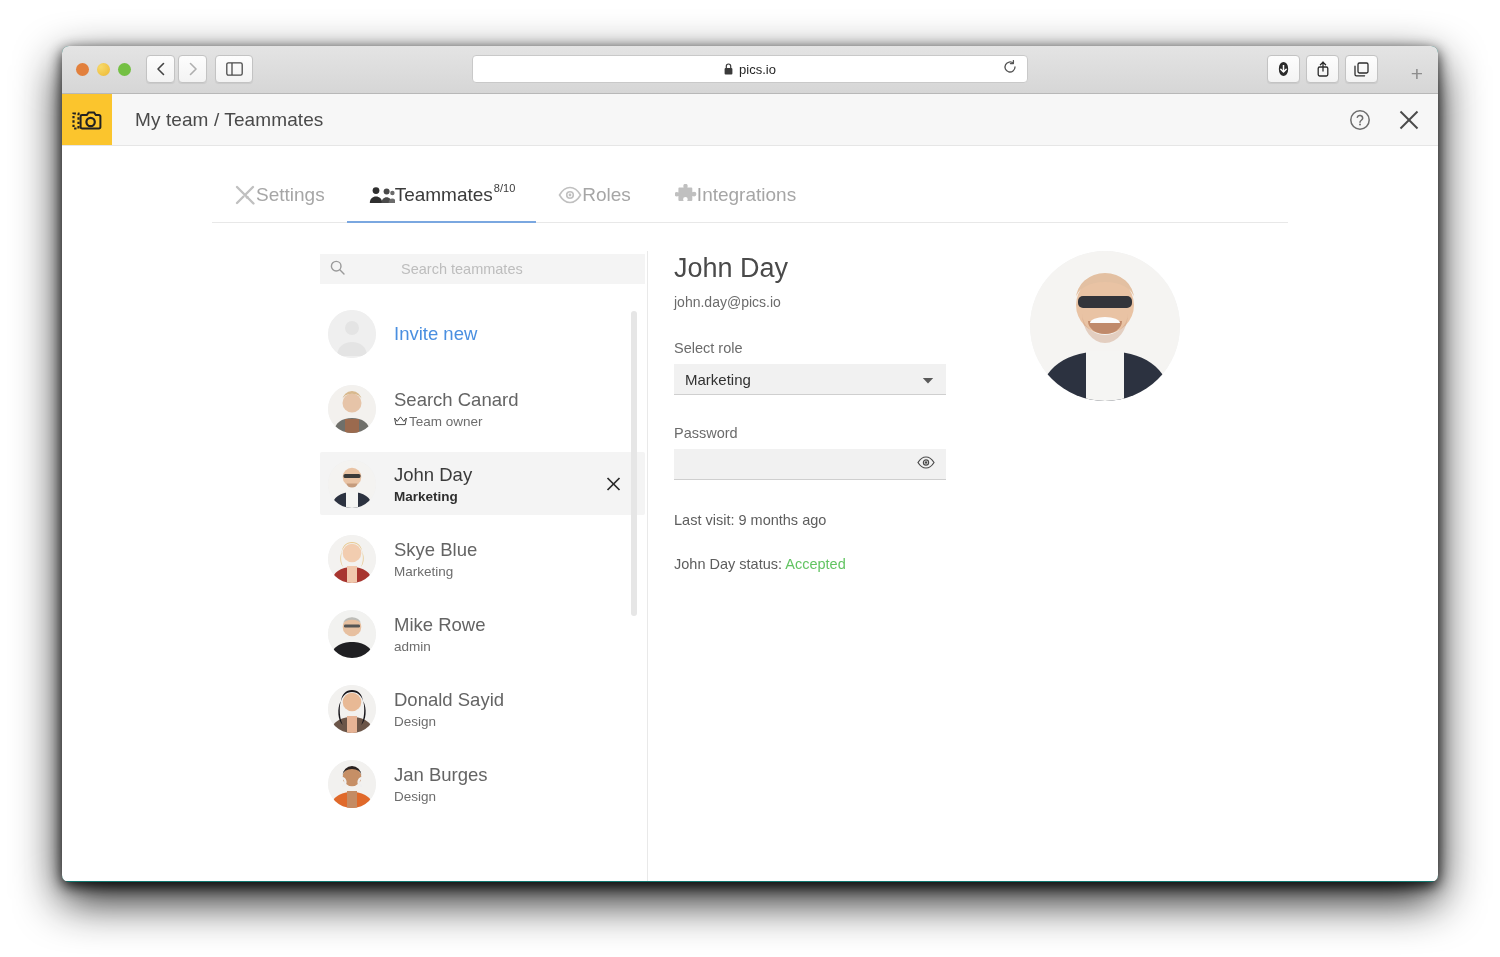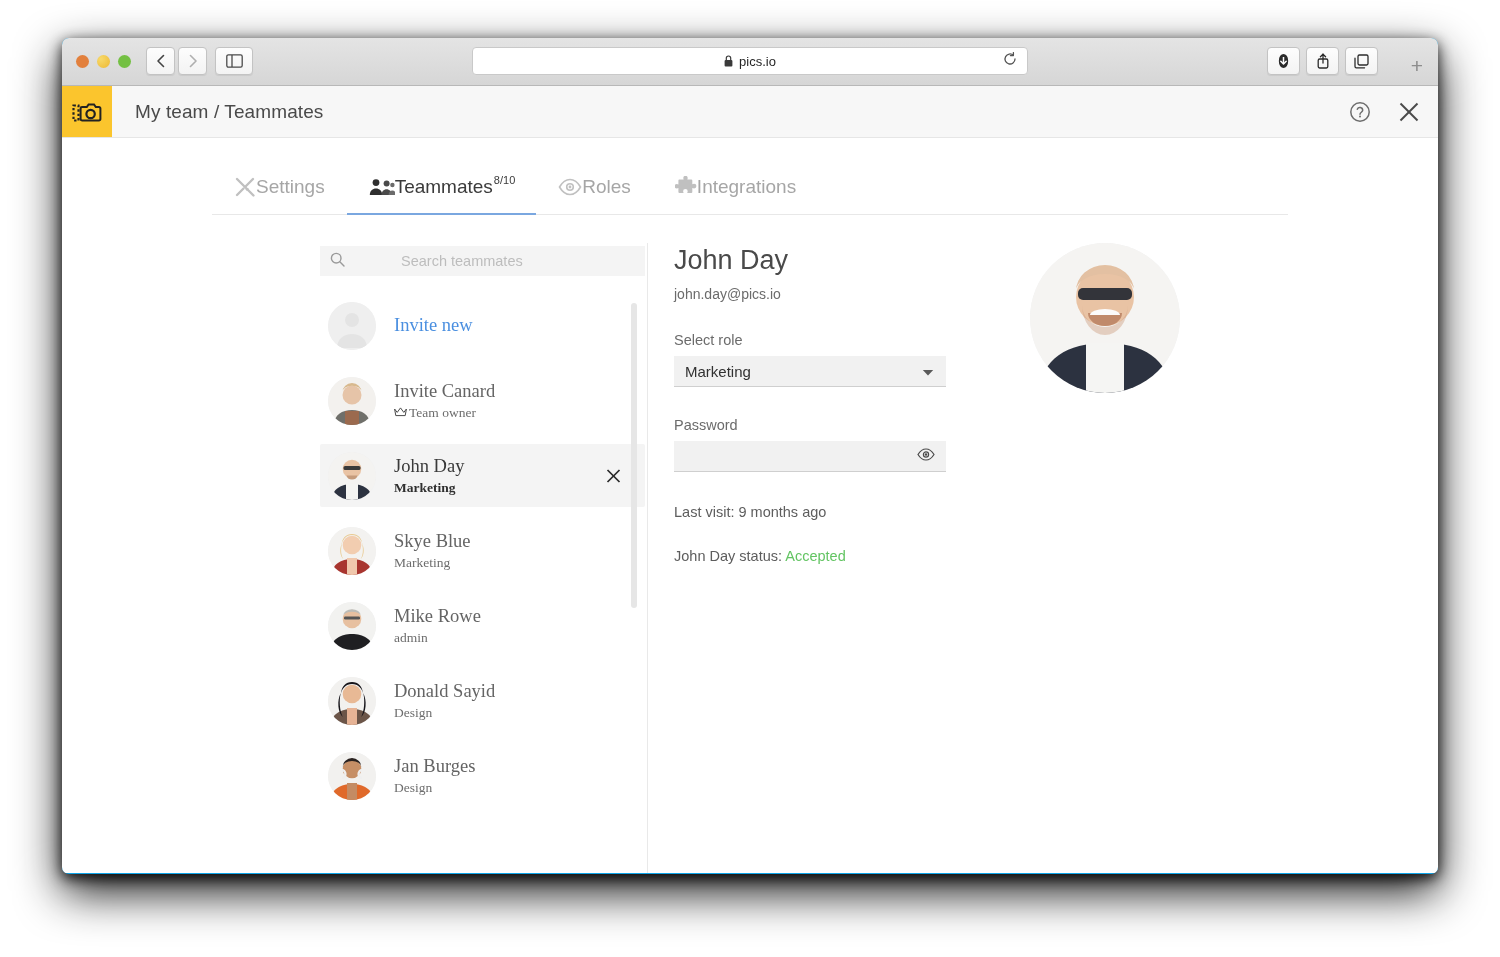--- a/index.html
+++ b/index.html
@@ -6,25 +6,25 @@
   html, body {
     width: 1500px; height: 957px;
     background: #ffffff;
     font-family: "Liberation Sans", sans-serif;
     overflow: hidden;
   }
 
   
   .window {
     position: absolute;
-    left: 62px; top: 38px;
+    left: 62px; top: 46px;
     width: 1376px; height: 836px;
     border-radius: 7px;
     overflow: hidden;
-    background: #0ea5e9;
+    background: #0f766e;
     box-shadow: 0 18px 46px rgba(0,0,0,0.92), 0 4px 14px rgba(0,0,0,0.85);
   }
 
   
   .toolbar {
     position: relative;
     height: 48px;
     background: linear-gradient(#e4e4e4, #d6d6d6);
     border-bottom: 1px solid #b8b8b8;
   }
@@ -182,21 +182,20 @@
     width: 100%;
     margin-left: 47px;
   }
   .searchbox input::placeholder { color: #bdbdbd; }
 
   .listwrap {
     position: relative;
     margin-top: 18px;
     height: 578px;
     overflow: hidden;
-    font-family: Liberation Serif, serif;
   }
   .row {
     position: relative;
     display: flex; align-items: center;
     height: 63px;
     padding-left: 8px;
     gap: 18px;
     cursor: pointer;
     margin-bottom: 12px;
     border-radius: 2px;
@@ -477,21 +476,21 @@
           <div class="avatar">
             <svg viewBox="0 0 48 48">
               <circle cx="24" cy="24" r="24" fill="#f3f1ee"></circle>
               <path d="M6 48 c0 -10 8 -15 18 -15 s18 5 18 15z" fill="#6f6f6a"></path>
               <path d="M17 34 h14 v14 h-14z" fill="#9b6a4e"></path>
               <circle cx="24" cy="18" r="9.5" fill="#e6c4a8"></circle>
               <path d="M14.5 15 a9.5 9 0 0 1 19 0 a9 6 0 0 0 -19 0z" fill="#d8b98e"></path>
             </svg>
           </div>
           <div class="rowtext">
-            <div class="rowname">Invite Canard</div>
+            <div class="rowname">Search Canard</div>
             <div class="rowrole">
               <span>
                 <svg width="13" height="10" viewBox="0 0 13 10">
                   <path d="M0.6 2 L3.2 5.4 L6.5 0.9 L9.8 5.4 L12.4 2 L11.2 8.6 H1.8z" fill="none" stroke="#4a4a4a" stroke-width="1"></path>
                 </svg>
               </span>
               <span>Team owner</span>
             </div>
           </div>
         </div>

